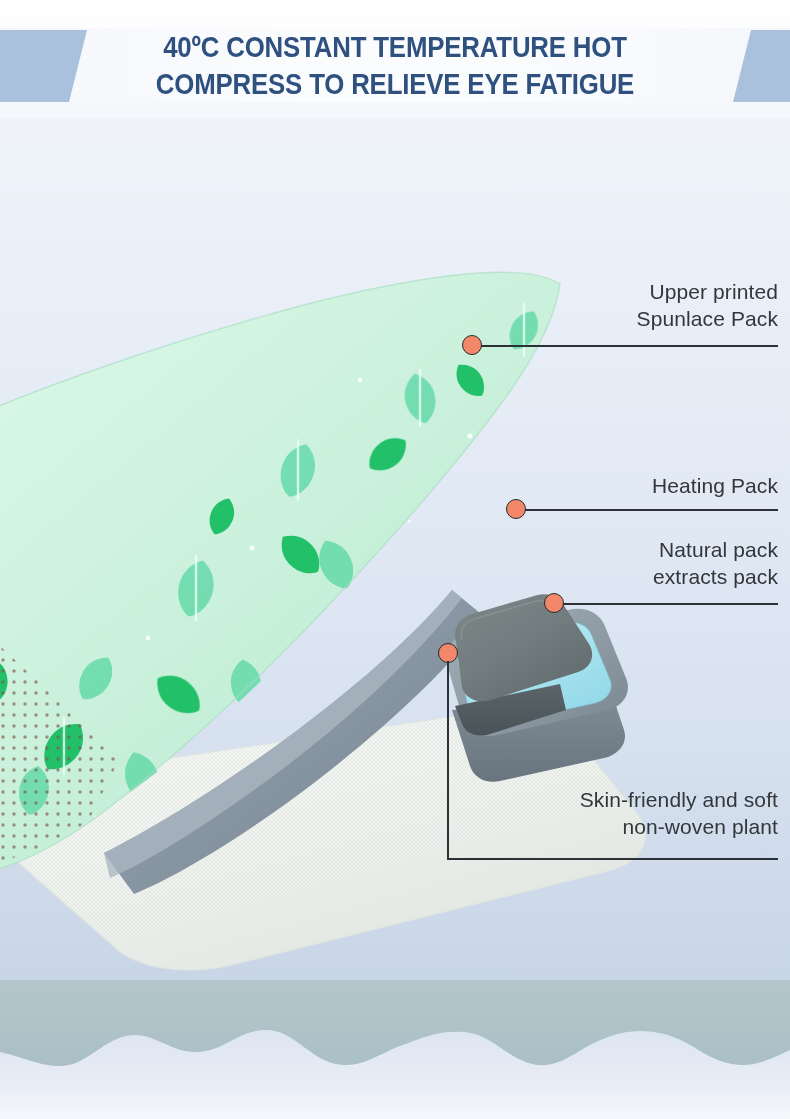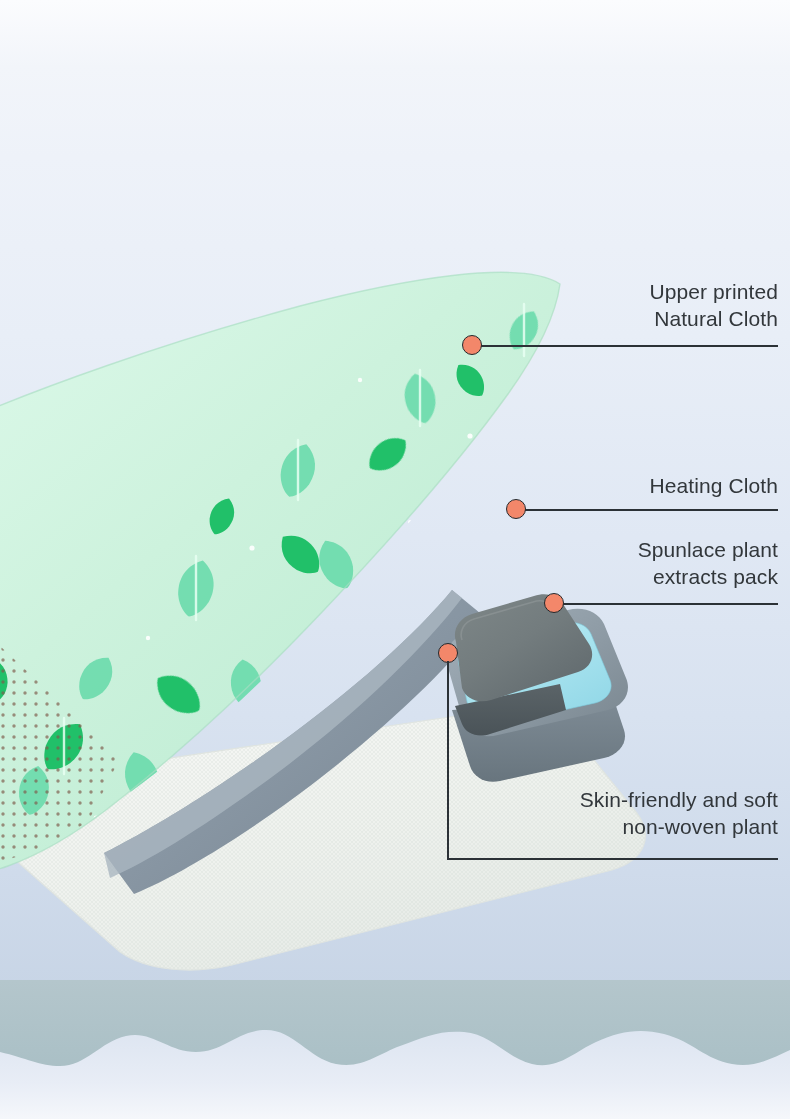--- a/index.html
+++ b/index.html
@@ -126,20 +126,27 @@
     bottom: 0;
     width: 790px;
     height: 139px;
   }
 </style>
 </head>
 <body>
 
 <div class="page">
 
+  <div class="header">
+    <div class="header-band"></div>
+    <div class="hdr-shape left"></div>
+    <div class="hdr-shape right"></div>
+    <div class="title">40ºC CONSTANT TEMPERATURE HOT
+COMPRESS TO RELIEVE EYE FATIGUE</div>
+  </div>
 
   <div class="stage">
     <svg class="art" width="790" height="890" viewBox="0 0 790 890">
       <defs>
 
         <linearGradient id="clothG" x1="0.15" y1="0.1" x2="0.85" y2="0.95">
           <stop offset="0%" stop-color="#d8f7e6"></stop>
           <stop offset="35%" stop-color="#cdf2dd"></stop>
           <stop offset="70%" stop-color="#c2eed6"></stop>
           <stop offset="100%" stop-color="#b4e7cb"></stop>
@@ -394,33 +401,33 @@
                  C72,718 38,737 8,748
                  C-12,755 -30,757 -30,757
                  L-30,300
                  C40,270 160,226 300,188
                  C400,162 520,140 560,166 Z" fill="none" stroke="#a7ddc1" stroke-width="1.4" opacity="0.65"></path>
       </g>
     </svg>
 
     <div class="callout">
       <div class="ctext" style="left:468px; top:160px; width:310px;">Upper printed
-Natural Cloth</div>
+Spunlace Pack</div>
       <div class="lead h" style="left:480px; top:227px; width:298px;"></div>
       <div class="dot" style="left:462px; top:217px;"></div>
     </div>
 
     <div class="callout">
-      <div class="ctext" style="left:468px; top:354px; width:310px;">Heating Cloth</div>
+      <div class="ctext" style="left:468px; top:354px; width:310px;">Heating Pack</div>
       <div class="lead h" style="left:524px; top:391px; width:254px;"></div>
       <div class="dot" style="left:506px; top:381px;"></div>
     </div>
 
     <div class="callout">
-      <div class="ctext" style="left:468px; top:418px; width:310px;">Spunlace plant
+      <div class="ctext" style="left:468px; top:418px; width:310px;">Natural pack
 extracts pack</div>
       <div class="lead h" style="left:562px; top:485px; width:216px;"></div>
       <div class="dot" style="left:544px; top:475px;"></div>
     </div>
 
     <div class="callout">
       <div class="ctext" style="left:468px; top:668px; width:310px;">Skin-friendly and soft
 non-woven plant</div>
       <div class="lead v" style="left:447px; top:662px; height:79px;"></div>
       <div class="lead h" style="left:447px; top:740px; width:331px;"></div>

